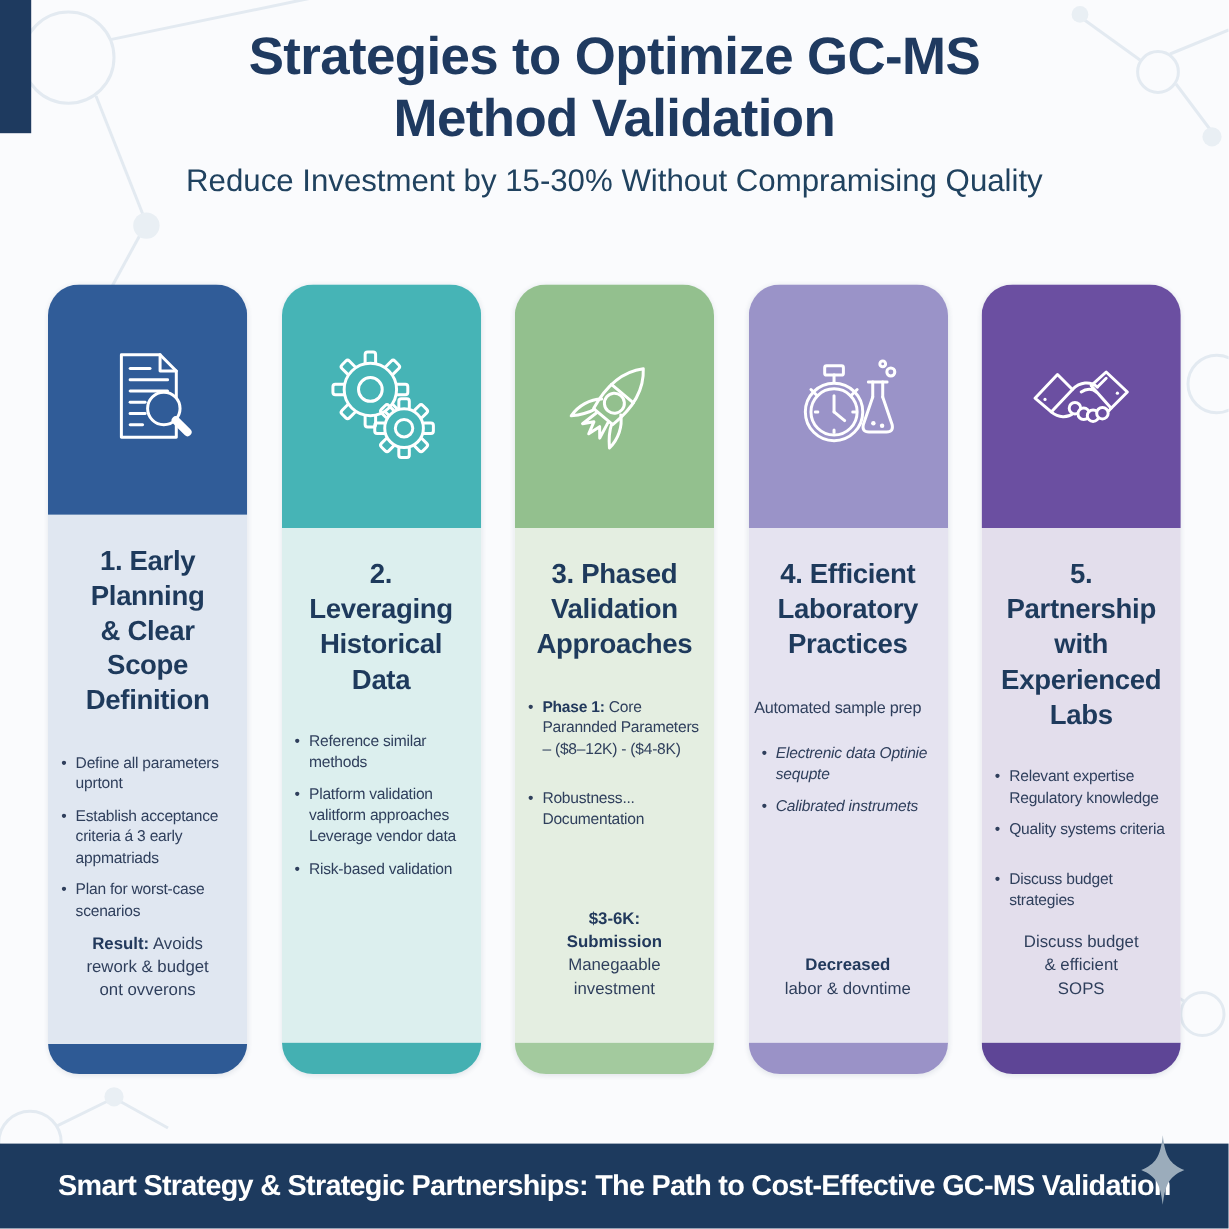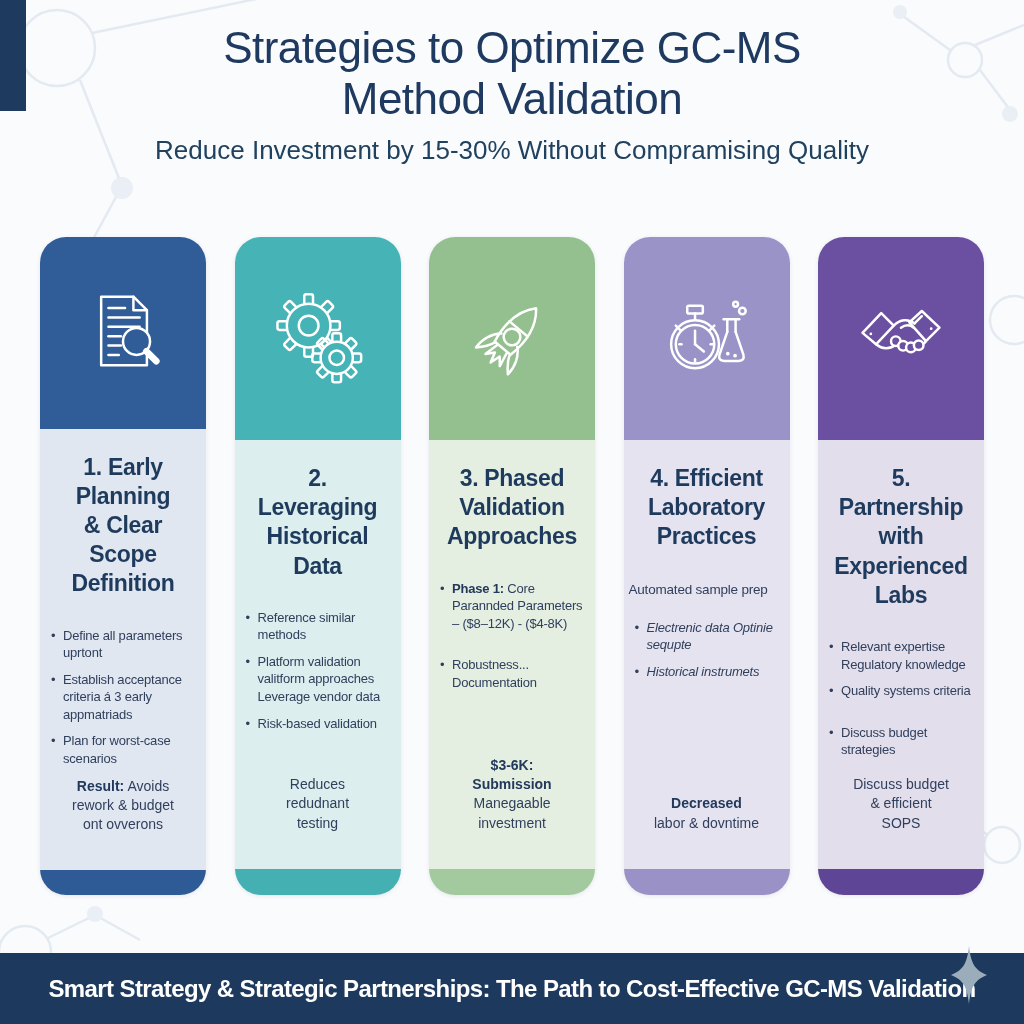--- a/index.html
+++ b/index.html
@@ -1,21 +1,21 @@
 <!DOCTYPE html>
 <html style="--page-bg: #FAFBFD; --title-text: #1F3A60; --card-text: #2F3F5C; --banner-bg: #1D3A5E; --banner-text: #FFFFFF; --sparkle: #9BACBB; --corner-accent: #1E3A5F; --decor-line: #E3EAF1; --decor-dot: #E9EFF4;"><head>
 <meta charset="utf-8">
 <style>
   html,body{margin:0;padding:0;}
   body{width:1024px;height:1024px;font-family:"Liberation Sans",sans-serif;}
   .stage{position:relative;width:1024px;height:1024px;background:var(--page-bg,#FAFBFD);overflow:hidden;}
   .bg-decor{position:absolute;left:0;top:0;width:1024px;height:1024px;z-index:0;}
   .corner-accent{position:absolute;left:0;top:0;width:26px;height:111px;background:var(--corner-accent,#1E3A5F);z-index:1;}
   .hdr{position:absolute;top:22px;left:0;right:0;text-align:center;z-index:2;}
-  .hdr h1{margin:0;font-size:44px;line-height:1.16;font-weight:400;color:var(--title-text,#1F3A60);letter-spacing:-0.5px;white-space:pre-line;}
+  .hdr h1{margin:0;font-size:44px;line-height:1.16;font-weight:700;color:var(--title-text,#1F3A60);letter-spacing:-0.5px;white-space:pre-line;}
   .subtitle{margin-top:11px;font-size:26px;font-weight:500;color:#20425F;}
   .cards{position:absolute;top:237px;left:40px;width:944px;display:flex;justify-content:space-between;z-index:2;}
   .card{width:166px;height:658px;border-radius:26px;overflow:hidden;display:flex;flex-direction:column;box-shadow:0 1px 4px rgba(30,50,80,0.10);}
   .card-header{height:203px;background:var(--hdr);display:flex;align-items:center;justify-content:center;}
   .card-header svg{width:104px;height:104px;}
   .card-body{flex:1;background:var(--body);display:flex;flex-direction:column;padding:24px 9px 0;box-sizing:border-box;color:var(--card-text,#2F3F5C);}
   .card-title{margin:0;padding:0 2px;font-size:23px;line-height:1.27;font-weight:700;text-align:center;color:#1E3A5C;letter-spacing:-0.3px;white-space:pre-line;}
   .card-lead{margin:30px -4px 0;font-size:13.5px;letter-spacing:-0.2px;text-align:left;}
   .card-bullets{list-style:none;margin:28px 0 0;padding:0 0 0 2px;font-size:13px;letter-spacing:-0.2px;line-height:1.35;}
   .card-lead + .card-bullets{margin-top:22px;font-style:italic;}
@@ -138,23 +138,20 @@
     </div>
     <div class="card-body">
       <h3 class="card-title">2. Leveraging
 Historical Data</h3>
 
       <ul class="card-bullets">
             <li>Reference similar methods</li>
             <li>Platform validation valitform approaches Leverage vendor data</li>
             <li>Risk-based validation</li>
           </ul>
-      <div class="card-result"><b></b><span>Reduces
-redudnant
-testing</span></div>
     </div>
     <div class="card-footer"></div>
   </section>
 
   <section class="card" style="--hdr: #93C08E; --body: #E4EEE1; --ftr: #A3CA9E;">
     <div class="card-header">
       <span class="icon"><svg viewBox="0 0 100 100" fill="none" stroke="#fff" stroke-width="2.4" stroke-linecap="round" stroke-linejoin="round">
               <g transform="translate(50,50) rotate(40)">
     <path d="M0,-36 C11,-24 14,-6 10,14 L-10,14 C-14,-6 -11,-24 0,-36 Z"></path>
     <path d="M-11.5,-10 L11.5,-10"></path>
@@ -205,21 +202,21 @@
               <circle cx="77.5" cy="18.5" r="2.3"></circle>
             </svg></span>
     </div>
     <div class="card-body">
       <h3 class="card-title">4. Efficient
 Laboratory
 Practices</h3>
       <p class="card-lead">Automated sample prep</p>
       <ul class="card-bullets">
             <li>Electrenic data Optinie sequpte</li>
-            <li>Historical instrumets</li>
+            <li>Calibrated instrumets</li>
           </ul>
       <div class="card-result"><b class="block">Decreased</b><span>labor &amp; dovntime</span></div>
     </div>
     <div class="card-footer"></div>
   </section>
 
   <section class="card" style="--hdr: #6B4FA1; --body: #E3DEEC; --ftr: #5E4596;">
     <div class="card-header">
       <span class="icon"><svg viewBox="0 0 100 100" fill="none" stroke="#fff" stroke-width="2.4" stroke-linecap="round" stroke-linejoin="round">
     <path d="M13,46 L31,27 L43,39 L26,57 Z"></path>

